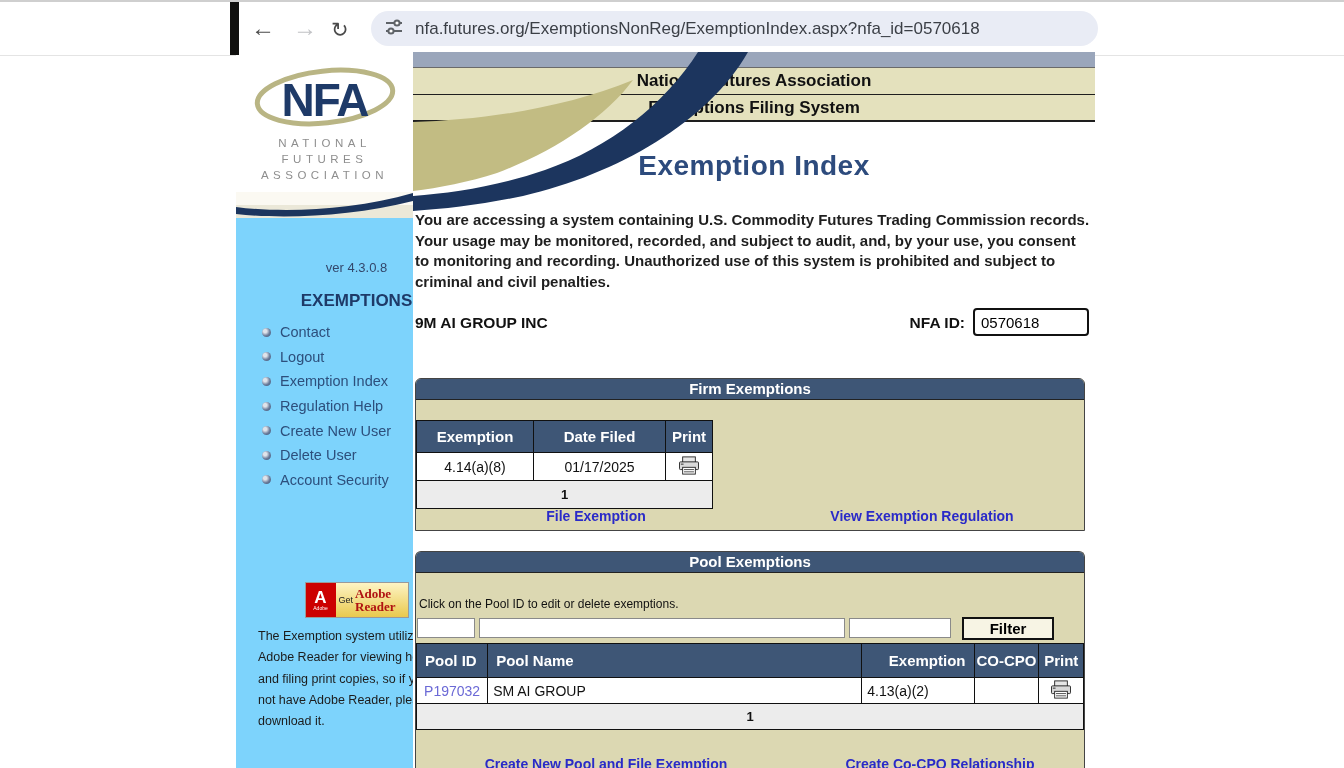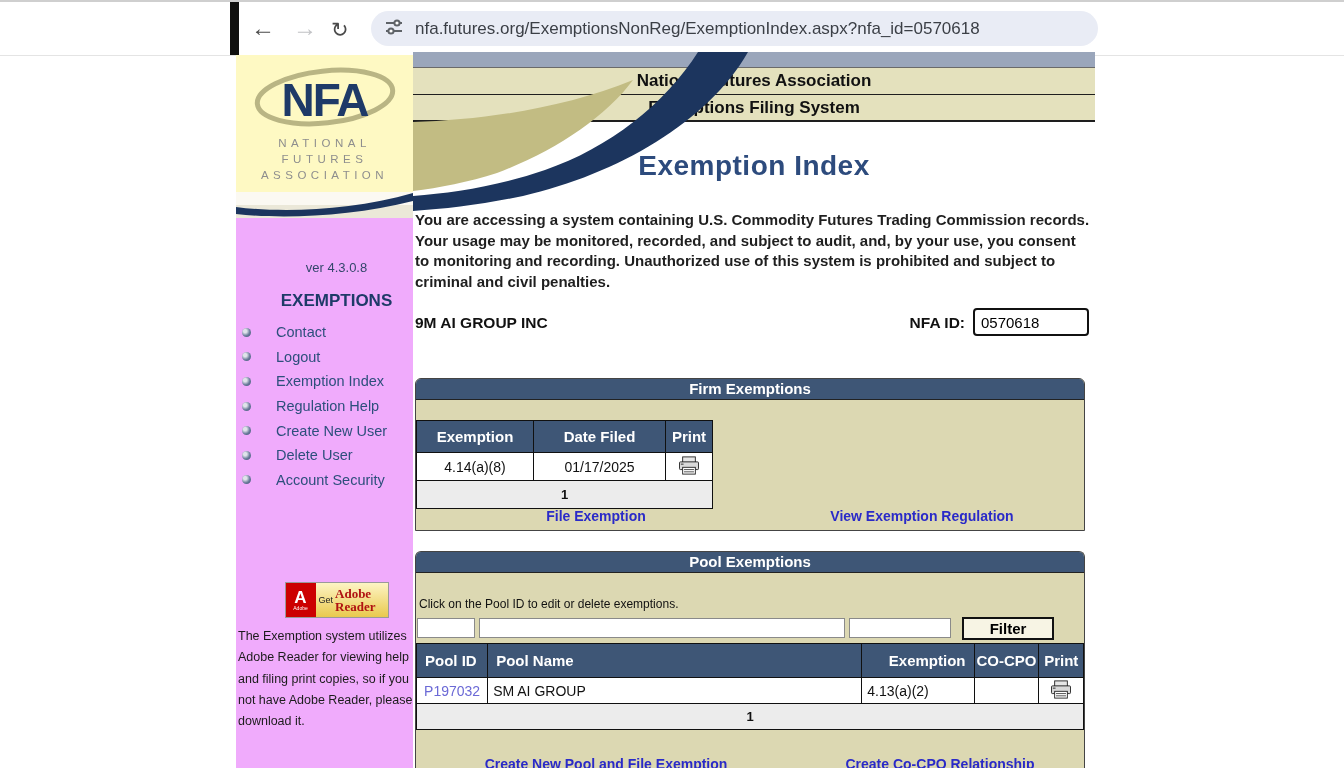--- a/index.html
+++ b/index.html
@@ -15,32 +15,32 @@
   .nav-back{left:251px;}
   .nav-fwd{left:293px;color:#c2c3c6;}
   .nav-reload{left:331px;font-size:21px;top:12px;}
   .url-pill{position:absolute;left:371px;top:9px;width:727px;height:35px;border-radius:18px;
     background:#e9ecf5;display:flex;align-items:center;}
   .tune-icon{margin-left:14px;flex:0 0 auto;}
   .url-text{margin-left:12px;font-size:17px;color:#3b3f46;white-space:nowrap;overflow:hidden;}
 
   
   .sidebar{position:absolute;left:236px;top:55px;width:177px;height:713px;background:#ebe8d8;}
-  .logo-area{position:absolute;left:0;top:0;width:177px;height:137px;background:#fef9c3;text-align:center;}
+  .logo-area{position:absolute;left:0;top:0;width:177px;height:137px;background:#ffffff;text-align:center;}
   .nfa-mark{position:relative;width:177px;height:70px;margin-top:6px;}
   .nfa-ellipse{position:absolute;left:14px;top:4px;}
   .nfa-text{position:absolute;left:0;top:12px;width:177px;text-align:center;font-size:46px;
     font-weight:bold;color:#1e3a68;letter-spacing:-2px;}
   .nfa-lines{margin-top:4px;font-size:11.5px;letter-spacing:4.5px;color:#8e8e8e;line-height:16px;}
   .sidebar-swoosh{position:absolute;left:0;top:137px;width:177px;height:26px;background:#fbf9f2;}
-  .sidebar-body{position:absolute;left:0;top:163px;width:201px;height:550px;background:#f0abfc;}
+  .sidebar-body{position:absolute;left:0;top:163px;width:201px;height:550px;background:#7dd3fc;padding-left:20px;}
   .ver-text{margin-top:42px;text-align:center;font-size:13px;color:#33476b;}
   .menu-title{margin-top:16px;text-align:center;font-size:17px;font-weight:bold;color:#1e3a68;}
   .menu{margin-top:9px;}
-  .menu-item{display:flex;align-items:center;height:24.6px;padding-left:6px;cursor:pointer;gap:16px;}
+  .menu-item{display:flex;align-items:center;height:24.6px;padding-left:6px;cursor:pointer;}
   .bullet{width:9px;height:9px;border-radius:50%;margin-right:9px;flex:0 0 auto;
     background:radial-gradient(circle at 35% 35%, #dfe3ea 20%, #6e7f9d 55%, #31466b);}
   .menu-label{font-size:14.5px;color:#2d4f7c;}
   .adobe-badge{margin:90px auto 0 auto;width:102px;height:34px;display:flex;border:1px solid #9a9a9a;
     background:linear-gradient(180deg,#fdf4c4,#e9c94e);cursor:pointer;}
   .adobe-box{width:30px;height:34px;background:#cc0000;color:#fff;text-align:center;flex:0 0 auto;
     display:flex;flex-direction:column;justify-content:center;}
   .adobe-a{font-size:17px;font-weight:bold;line-height:15px;}
   .adobe-sub{font-size:5px;line-height:6px;}
   .adobe-get{font-size:9px;color:#222;align-self:center;margin:0 2px 0 3px;}

